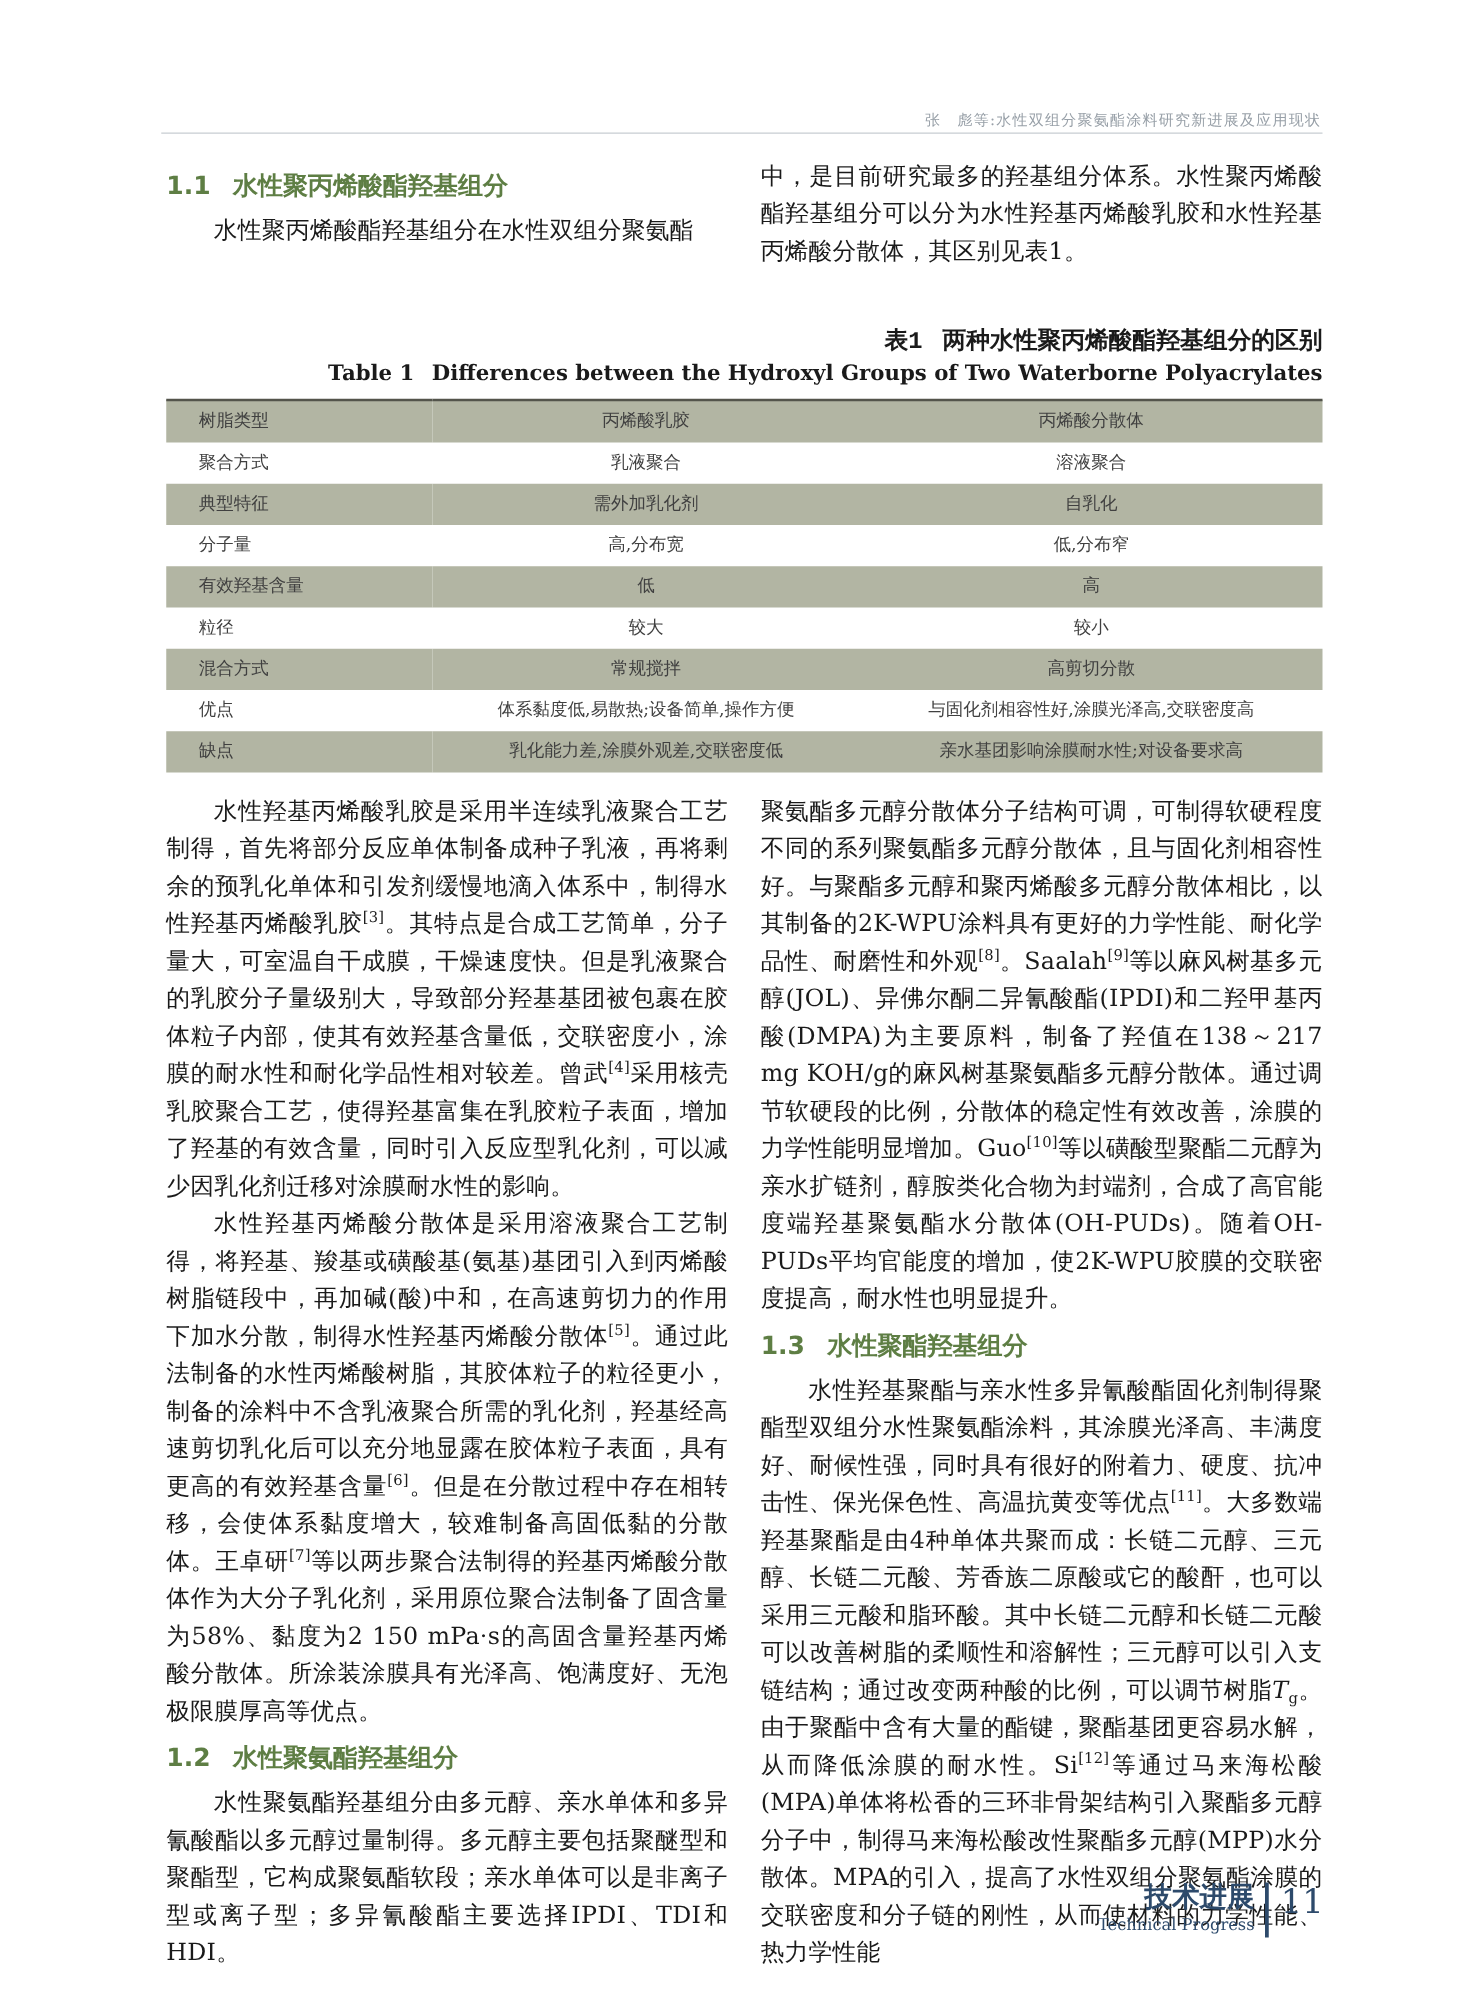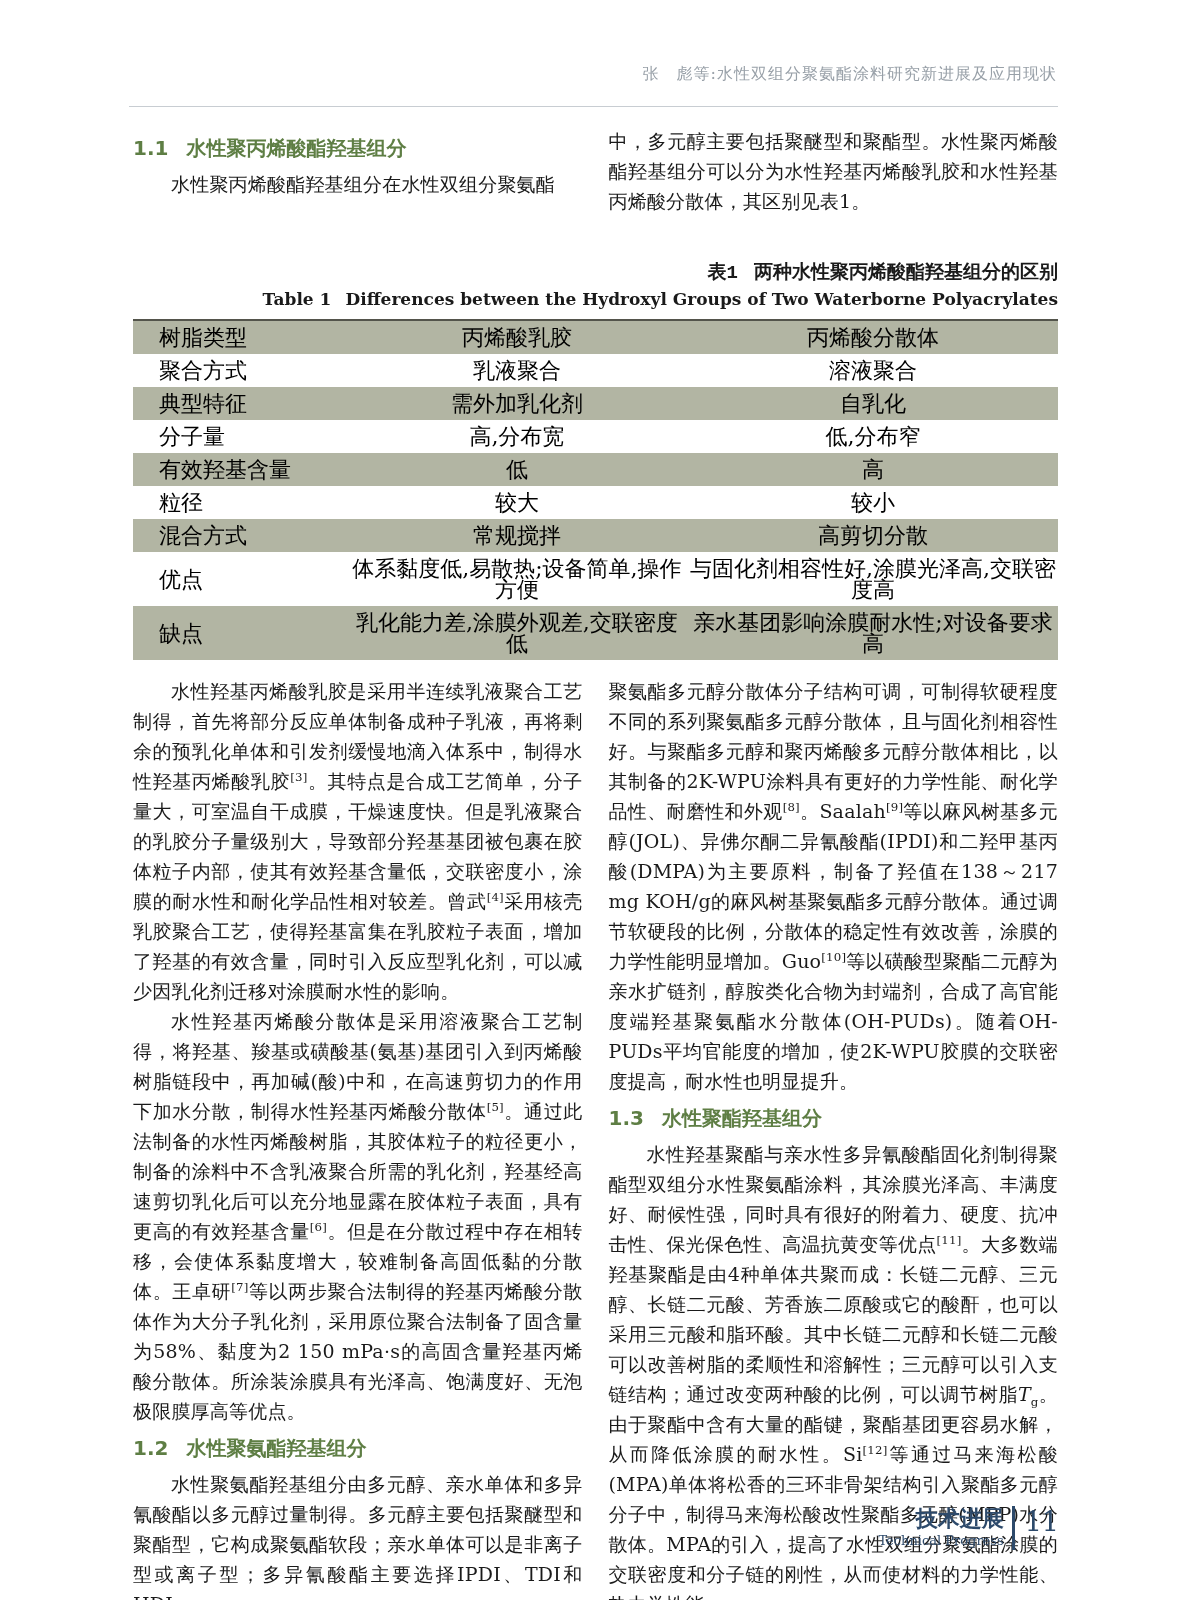--- a/index.html
+++ b/index.html
@@ -9,23 +9,23 @@
     width: 1187px;
     height: 1600px;
     background: #ffffff;
     font-family: "DejaVu Serif", "Liberation Serif", serif;
     color: #1a1a1a;
     overflow: hidden;
   }
   
   .running-head {
     position: absolute;
-    top: 64px;
+    top: 88px;
     right: 130px;
-    font-size: 16px;
+    font-size: 12px;
     letter-spacing: 1px;
     color: #98a0a8;
   }
   .head-rule {
     position: absolute;
     top: 106px;
     left: 129px;
     width: 929px;
     height: 1px;
     background: #c8cdd2;
@@ -76,25 +76,25 @@
     line-height: 25px;
     margin-bottom: 7px;
   }
   .table-title-en .t-label { margin-right: 14px; }
   table.cmp-table {
     width: 100%;
     border-collapse: collapse;
     border-top: 2px solid #53544b;
   }
   table.cmp-table td {
-    font-size: 22px;
+    font-size: 14px;
     line-height: 21px;
     padding: 6px 2px;
     text-align: center;
-    color: #000000;
+    color: #404040;
   }
   table.cmp-table td:first-child {
     text-align: left;
     padding-left: 26px;
     width: 23%;
   }
   table.cmp-table td:nth-child(2) { width: 37%; }
   table.cmp-table td:nth-child(3) { width: 40%; }
   table.cmp-table tr:nth-child(odd) td { background: #b2b5a3; }
   
@@ -141,21 +141,21 @@
   <div class="main">
 
     <div class="two-col">
       <div class="col">
         <div class="sec-heading">
           <span class="sec-num">1.1</span><span>水性聚丙烯酸酯羟基组分</span>
         </div>
         <p class="body-par indent">水性聚丙烯酸酯羟基组分在水性双组分聚氨酯</p>
       </div>
       <div class="col">
-        <p class="body-par">中，多元醇主要包括聚醚型和聚酯型。水性聚丙烯酸酯羟基组分可以分为水性羟基丙烯酸乳胶和水性羟基丙烯酸分散体，其区别见表1。</p>
+        <p class="body-par">中，是目前研究最多的羟基组分体系。水性聚丙烯酸酯羟基组分可以分为水性羟基丙烯酸乳胶和水性羟基丙烯酸分散体，其区别见表1。</p>
       </div>
     </div>
 
     <div class="table-block">
       <div class="table-title-cn">
         <span class="t-label">表1</span><span>两种水性聚丙烯酸酯羟基组分的区别</span>
       </div>
       <div class="table-title-en">
         <span class="t-label">Table 1</span><span>Differences between the Hydroxyl Groups of Two Waterborne Polyacrylates</span>
       </div>

